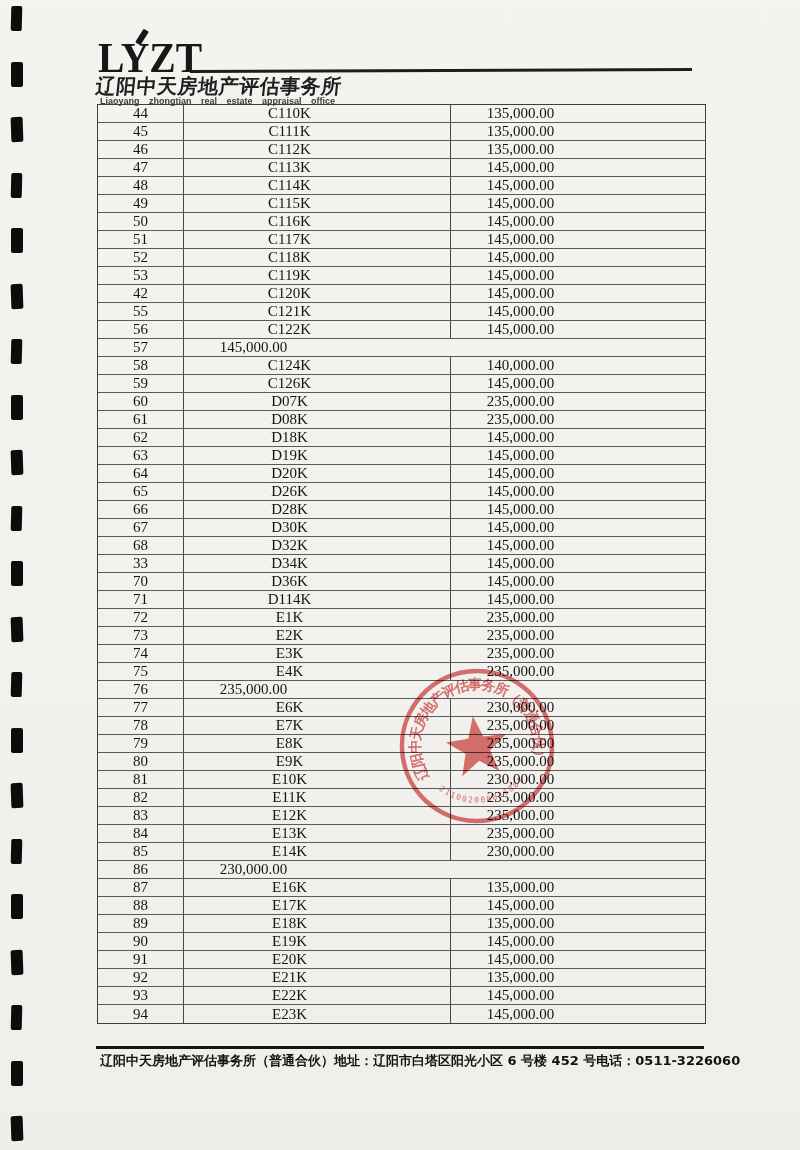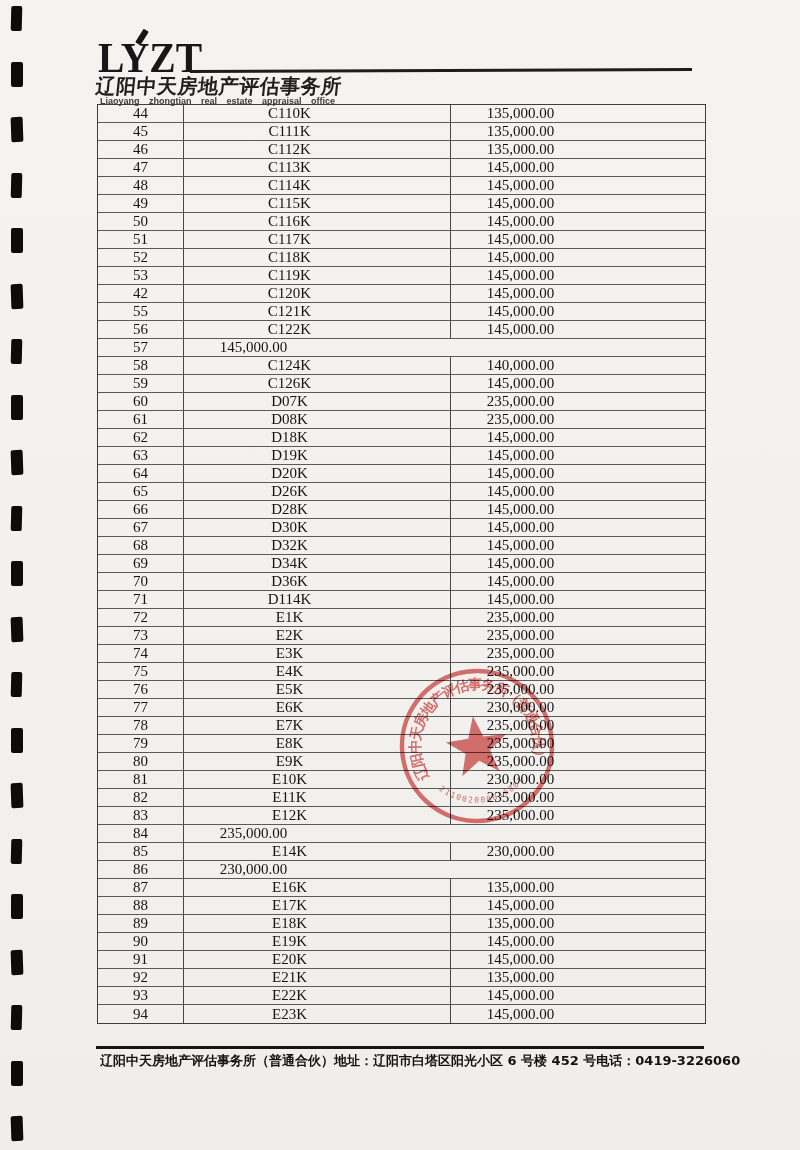--- a/index.html
+++ b/index.html
@@ -208,21 +208,21 @@
         <div class="cell c0">67</div>
         <div class="cell c1">D30K</div>
         <div class="cell c2">145,000.00</div>
       </div>
       <div class="trow">
         <div class="cell c0">68</div>
         <div class="cell c1">D32K</div>
         <div class="cell c2">145,000.00</div>
       </div>
       <div class="trow">
-        <div class="cell c0">69</div>
+        <div class="cell c0">33</div>
         <div class="cell c1">D34K</div>
         <div class="cell c2">145,000.00</div>
       </div>
       <div class="trow">
         <div class="cell c0">70</div>
         <div class="cell c1">D36K</div>
         <div class="cell c2">145,000.00</div>
       </div>
       <div class="trow">
         <div class="cell c0">71</div>
@@ -244,21 +244,20 @@
         <div class="cell c1">E3K</div>
         <div class="cell c2">235,000.00</div>
       </div>
       <div class="trow">
         <div class="cell c0">75</div>
         <div class="cell c1">E4K</div>
         <div class="cell c2">235,000.00</div>
       </div>
       <div class="trow">
         <div class="cell c0">76</div>
-        <div class="cell c1">E5K</div>
         <div class="cell c2">235,000.00</div>
       </div>
       <div class="trow">
         <div class="cell c0">77</div>
         <div class="cell c1">E6K</div>
         <div class="cell c2">230,000.00</div>
       </div>
       <div class="trow">
         <div class="cell c0">78</div>
         <div class="cell c1">E7K</div>
@@ -284,20 +283,21 @@
         <div class="cell c1">E11K</div>
         <div class="cell c2">235,000.00</div>
       </div>
       <div class="trow">
         <div class="cell c0">83</div>
         <div class="cell c1">E12K</div>
         <div class="cell c2">235,000.00</div>
       </div>
       <div class="trow">
         <div class="cell c0">84</div>
+        <div class="cell c1">E13K</div>
         <div class="cell c2">235,000.00</div>
       </div>
       <div class="trow">
         <div class="cell c0">85</div>
         <div class="cell c1">E14K</div>
         <div class="cell c2">230,000.00</div>
       </div>
       <div class="trow">
         <div class="cell c0">86</div>
         <div class="cell c2">230,000.00</div>
@@ -356,16 +356,16 @@
     </text>
     <text class="arc-number">
       <textPath href="#arcBottom" startOffset="4" textLength="95">211002000016801</textPath>
     </text>
   </svg>
 
   <div class="footer-line"></div>
   <div class="footer">
     <span>辽阳中天房地产评估事务所（普通合伙）</span>
     <span>地址：辽阳市白塔区阳光小区 6 号楼 452 号</span>
-    <span>电话：0419-3226060</span>
+    <span>电话：0511-3226060</span>
   </div>
 
 </div>
 
 </body></html>

